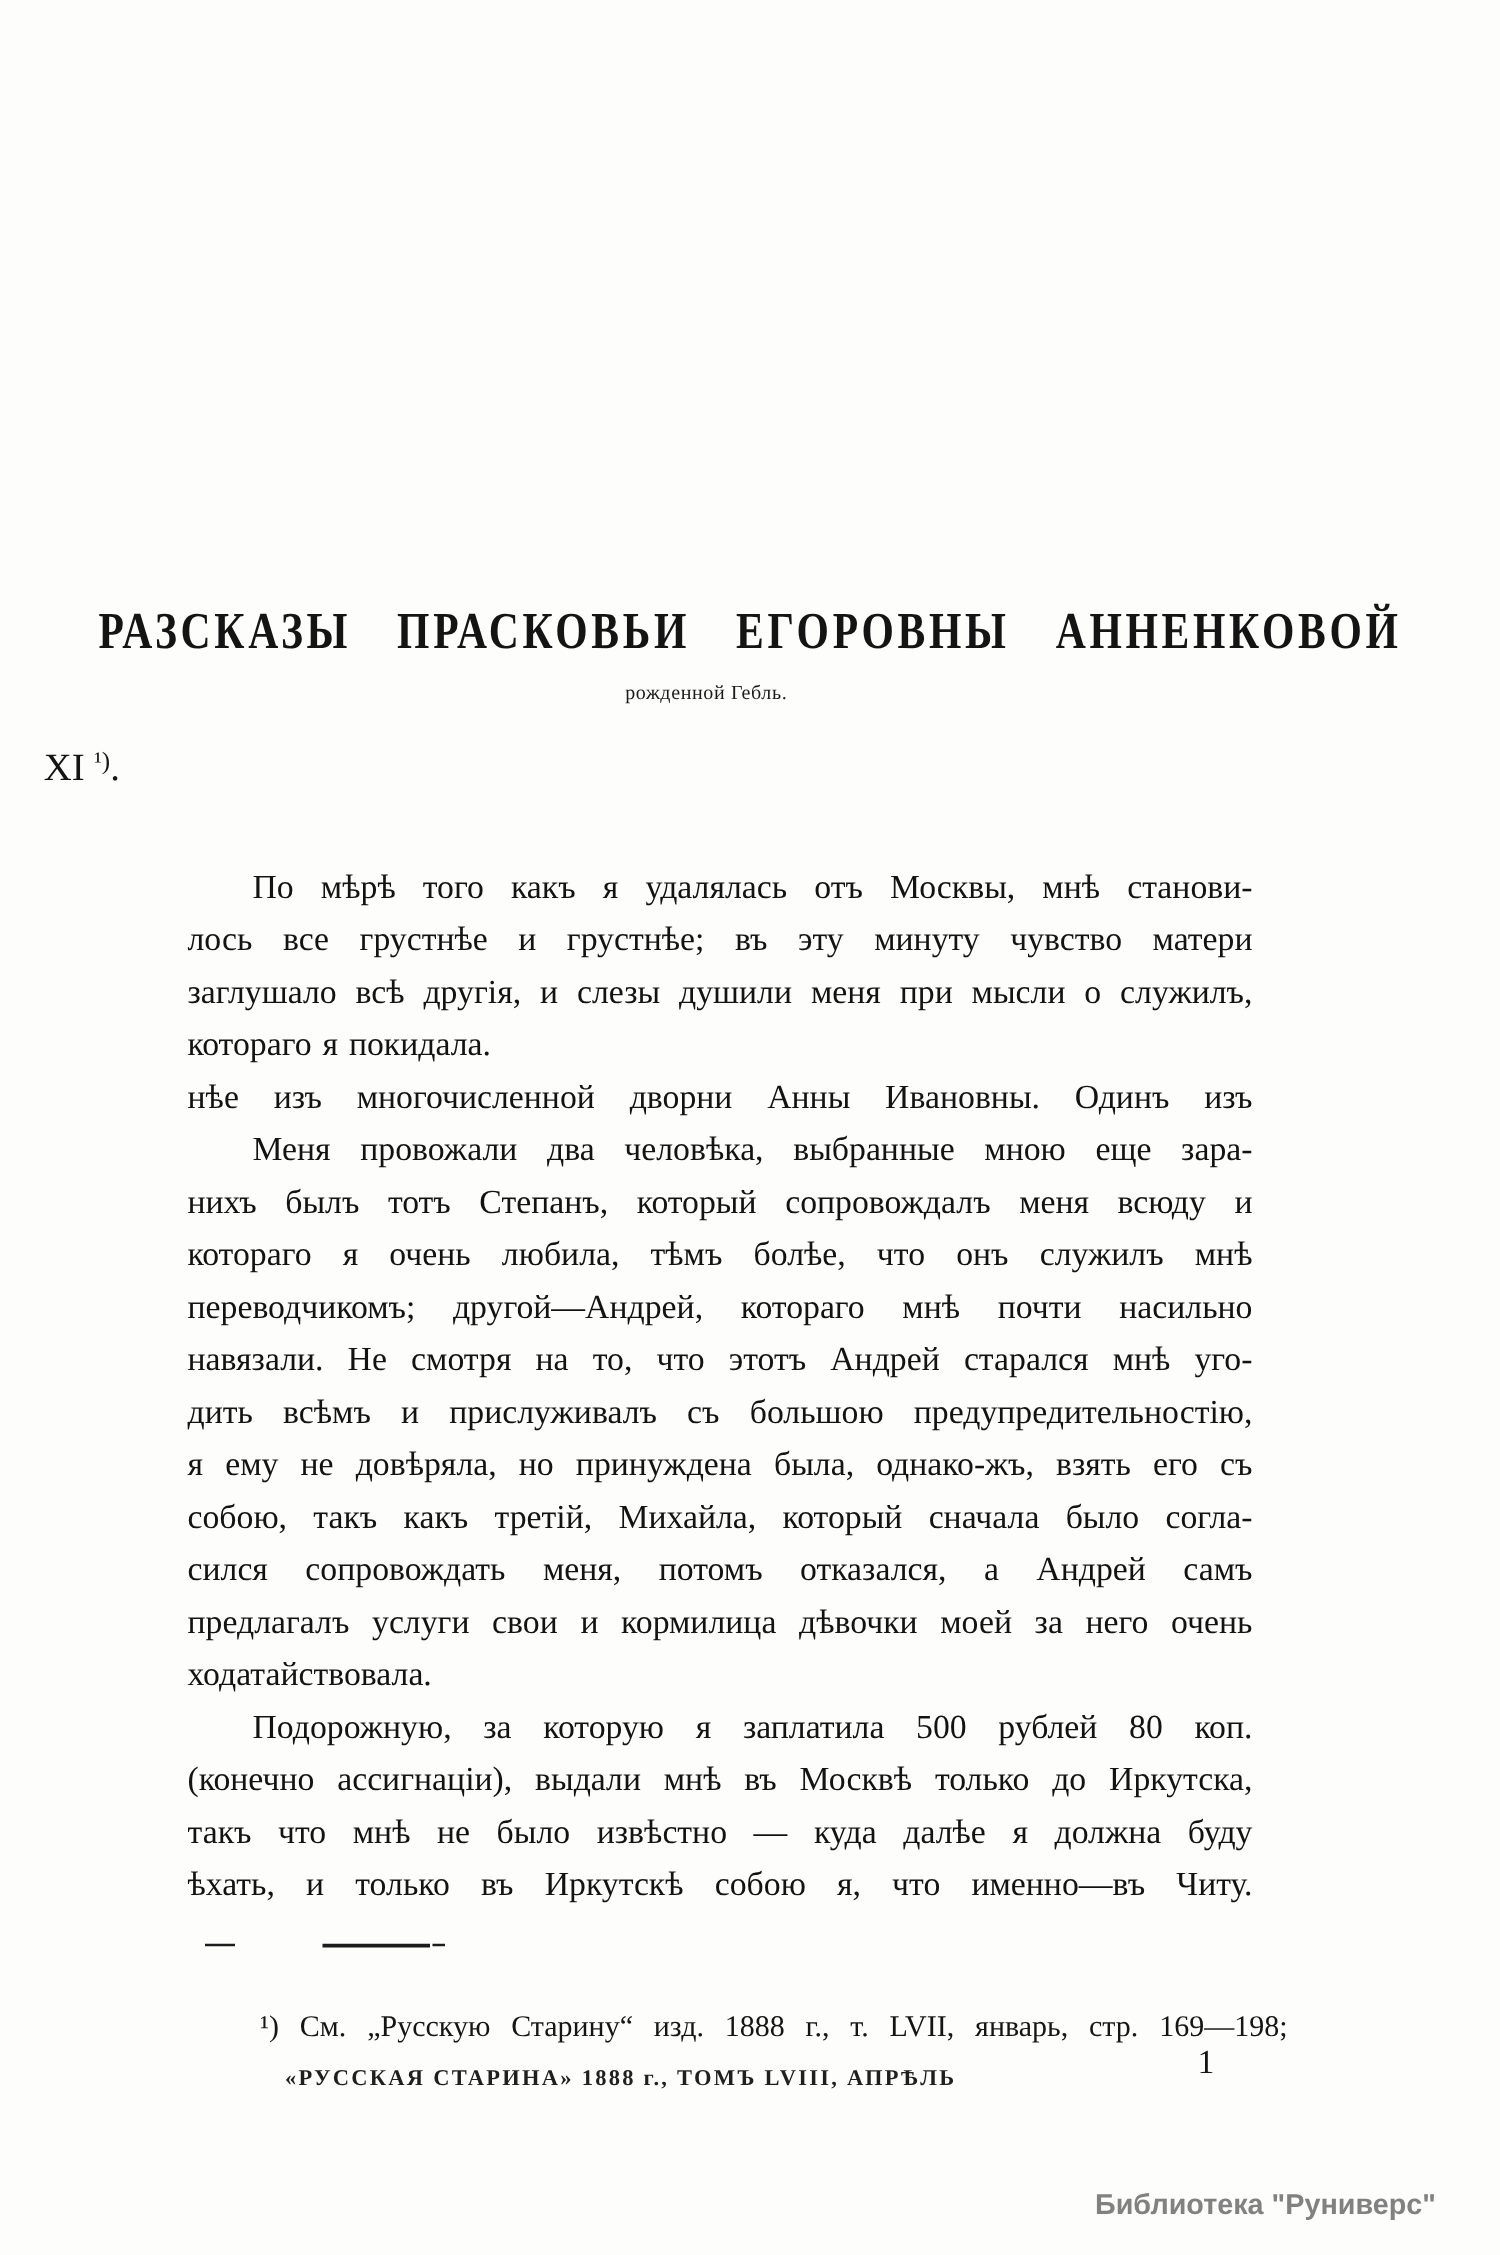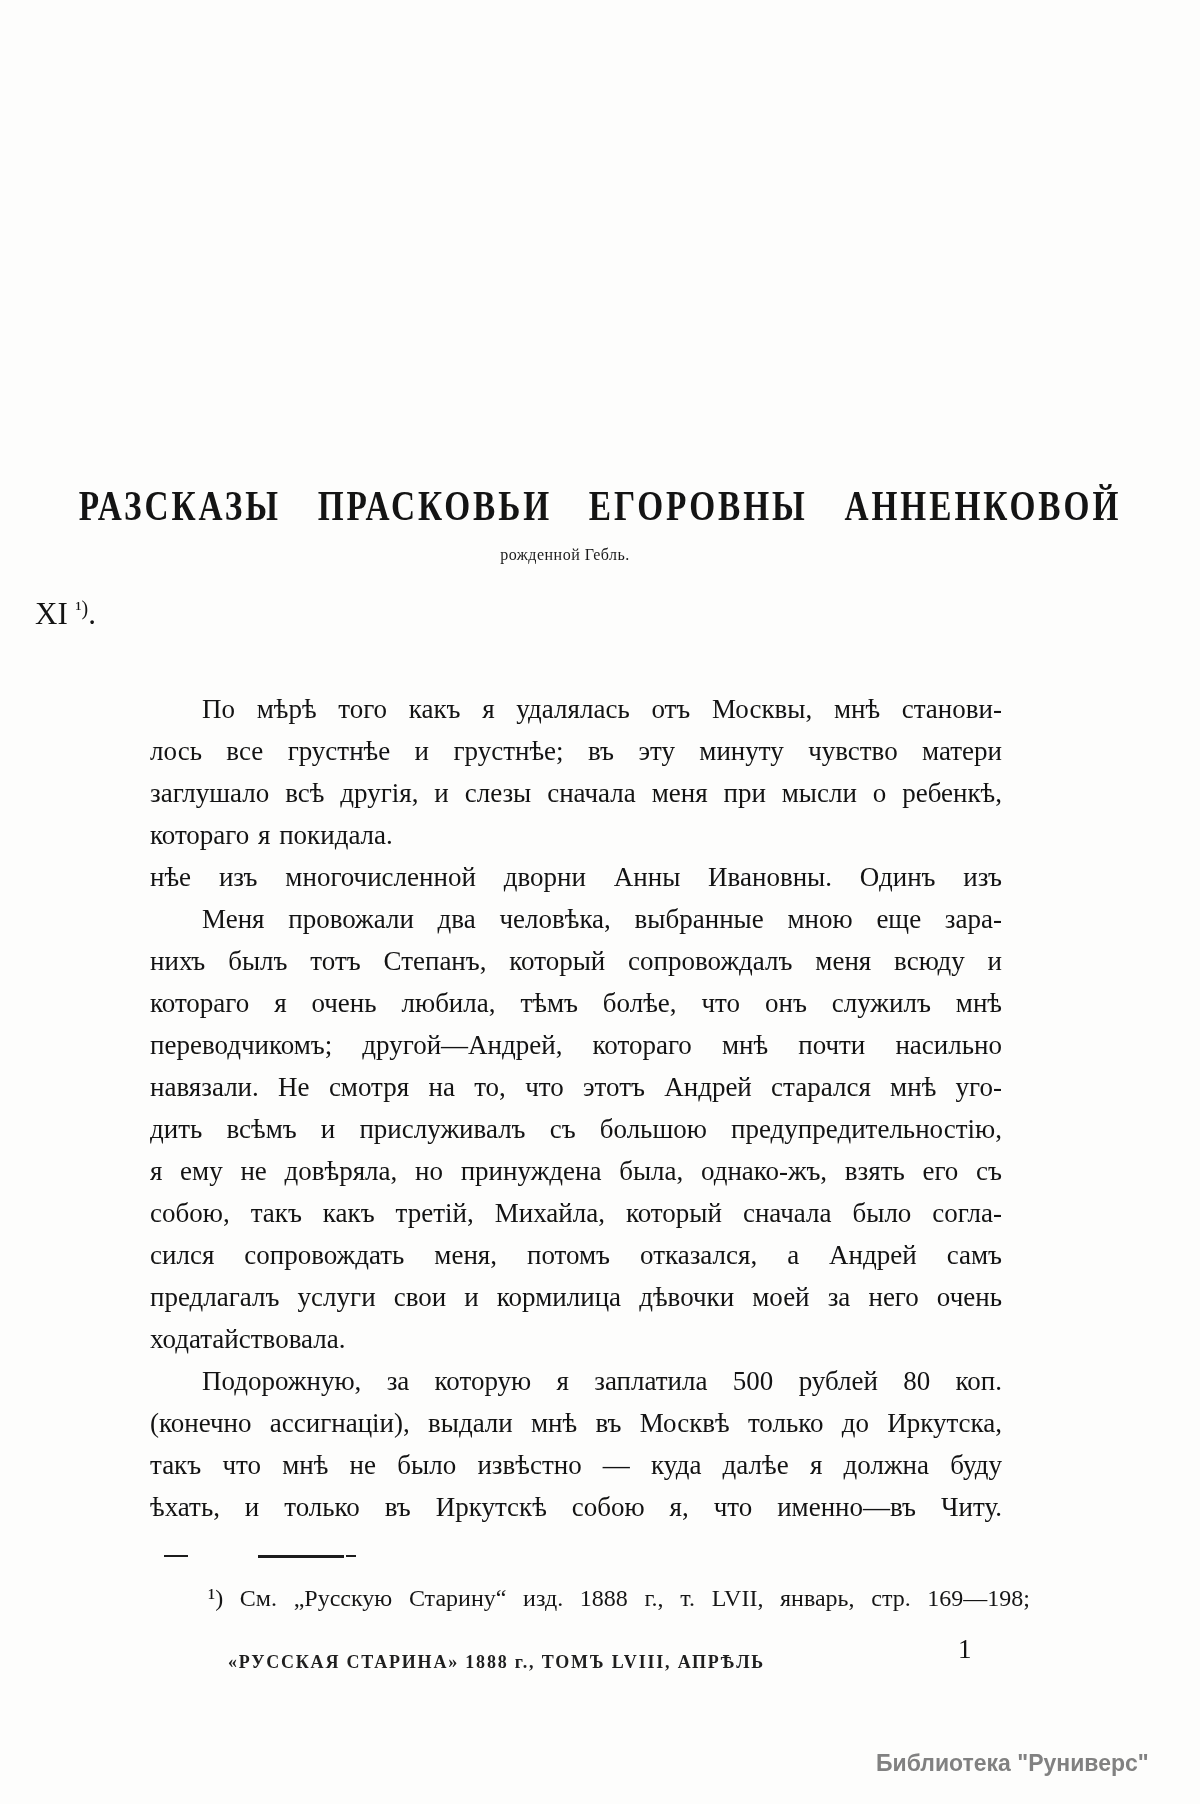--- a/index.html
+++ b/index.html
@@ -52,21 +52,21 @@
   .fn-sep-b{top:1555px;left:258px;width:86px;}
   .fn-sep-c{top:1555px;left:346px;width:10px;height:2px;}
   .footnote{
     position:absolute;top:1578px;left:150px;width:880px;
     font-size:24px;line-height:41px;color:#151515;
   }
   .footnote .fline{
     height:41px;text-align:justify;
     -moz-text-align-last:justify;text-align-last:justify;
   }
-  .footnote .fline.indent{padding-left:58px;}
+  .footnote .fline.indent{padding-left:58px;margin-top:24px;}
   .footnote .fline.last{
     -moz-text-align-last:left;text-align-last:left;
   }
   .imprint{
     position:absolute;top:1652px;left:228px;
     font-size:18px;font-weight:700;letter-spacing:1.8px;
     white-space:nowrap;color:#1f1f1f;
   }
   .page-number{
     position:absolute;top:1634px;left:958px;
@@ -87,21 +87,21 @@
   <h1 class="title">РАЗСКАЗЫ ПРАСКОВЬИ ЕГОРОВНЫ АННЕНКОВОЙ</h1>
 
   <div class="subtitle">рожденной Гебль.</div>
 
   <div class="chapter"><span>XI</span> <span class="fnref">¹)</span><span>.</span></div>
 
   <div class="bodytext">
     <div>
       <div class="line indent">По мѣрѣ того какъ я удалялась отъ Москвы, мнѣ станови-</div>
       <div class="line">лось все грустнѣе и грустнѣе; въ эту минуту чувство матери</div>
-      <div class="line">заглушало всѣ другія, и слезы сначала меня при мысли о ребенкѣ,</div>
+      <div class="line">заглушало всѣ другія, и слезы душили меня при мысли о служилъ,</div>
       <div class="line last">котораго я покидала.</div>
     </div>
     <div>
       <div class="line">нѣе изъ многочисленной дворни Анны Ивановны. Одинъ изъ</div>
       <div class="line indent">Меня провожали два человѣка, выбранные мною еще зара-</div>
       <div class="line">нихъ былъ тотъ Степанъ, который сопровождалъ меня всюду и</div>
       <div class="line">котораго я очень любила, тѣмъ болѣе, что онъ служилъ мнѣ</div>
       <div class="line">переводчикомъ; другой—Андрей, котораго мнѣ почти насильно</div>
       <div class="line">навязали. Не смотря на то, что этотъ Андрей старался мнѣ уго-</div>
       <div class="line">дить всѣмъ и прислуживалъ съ большою предупредительностію,</div>

